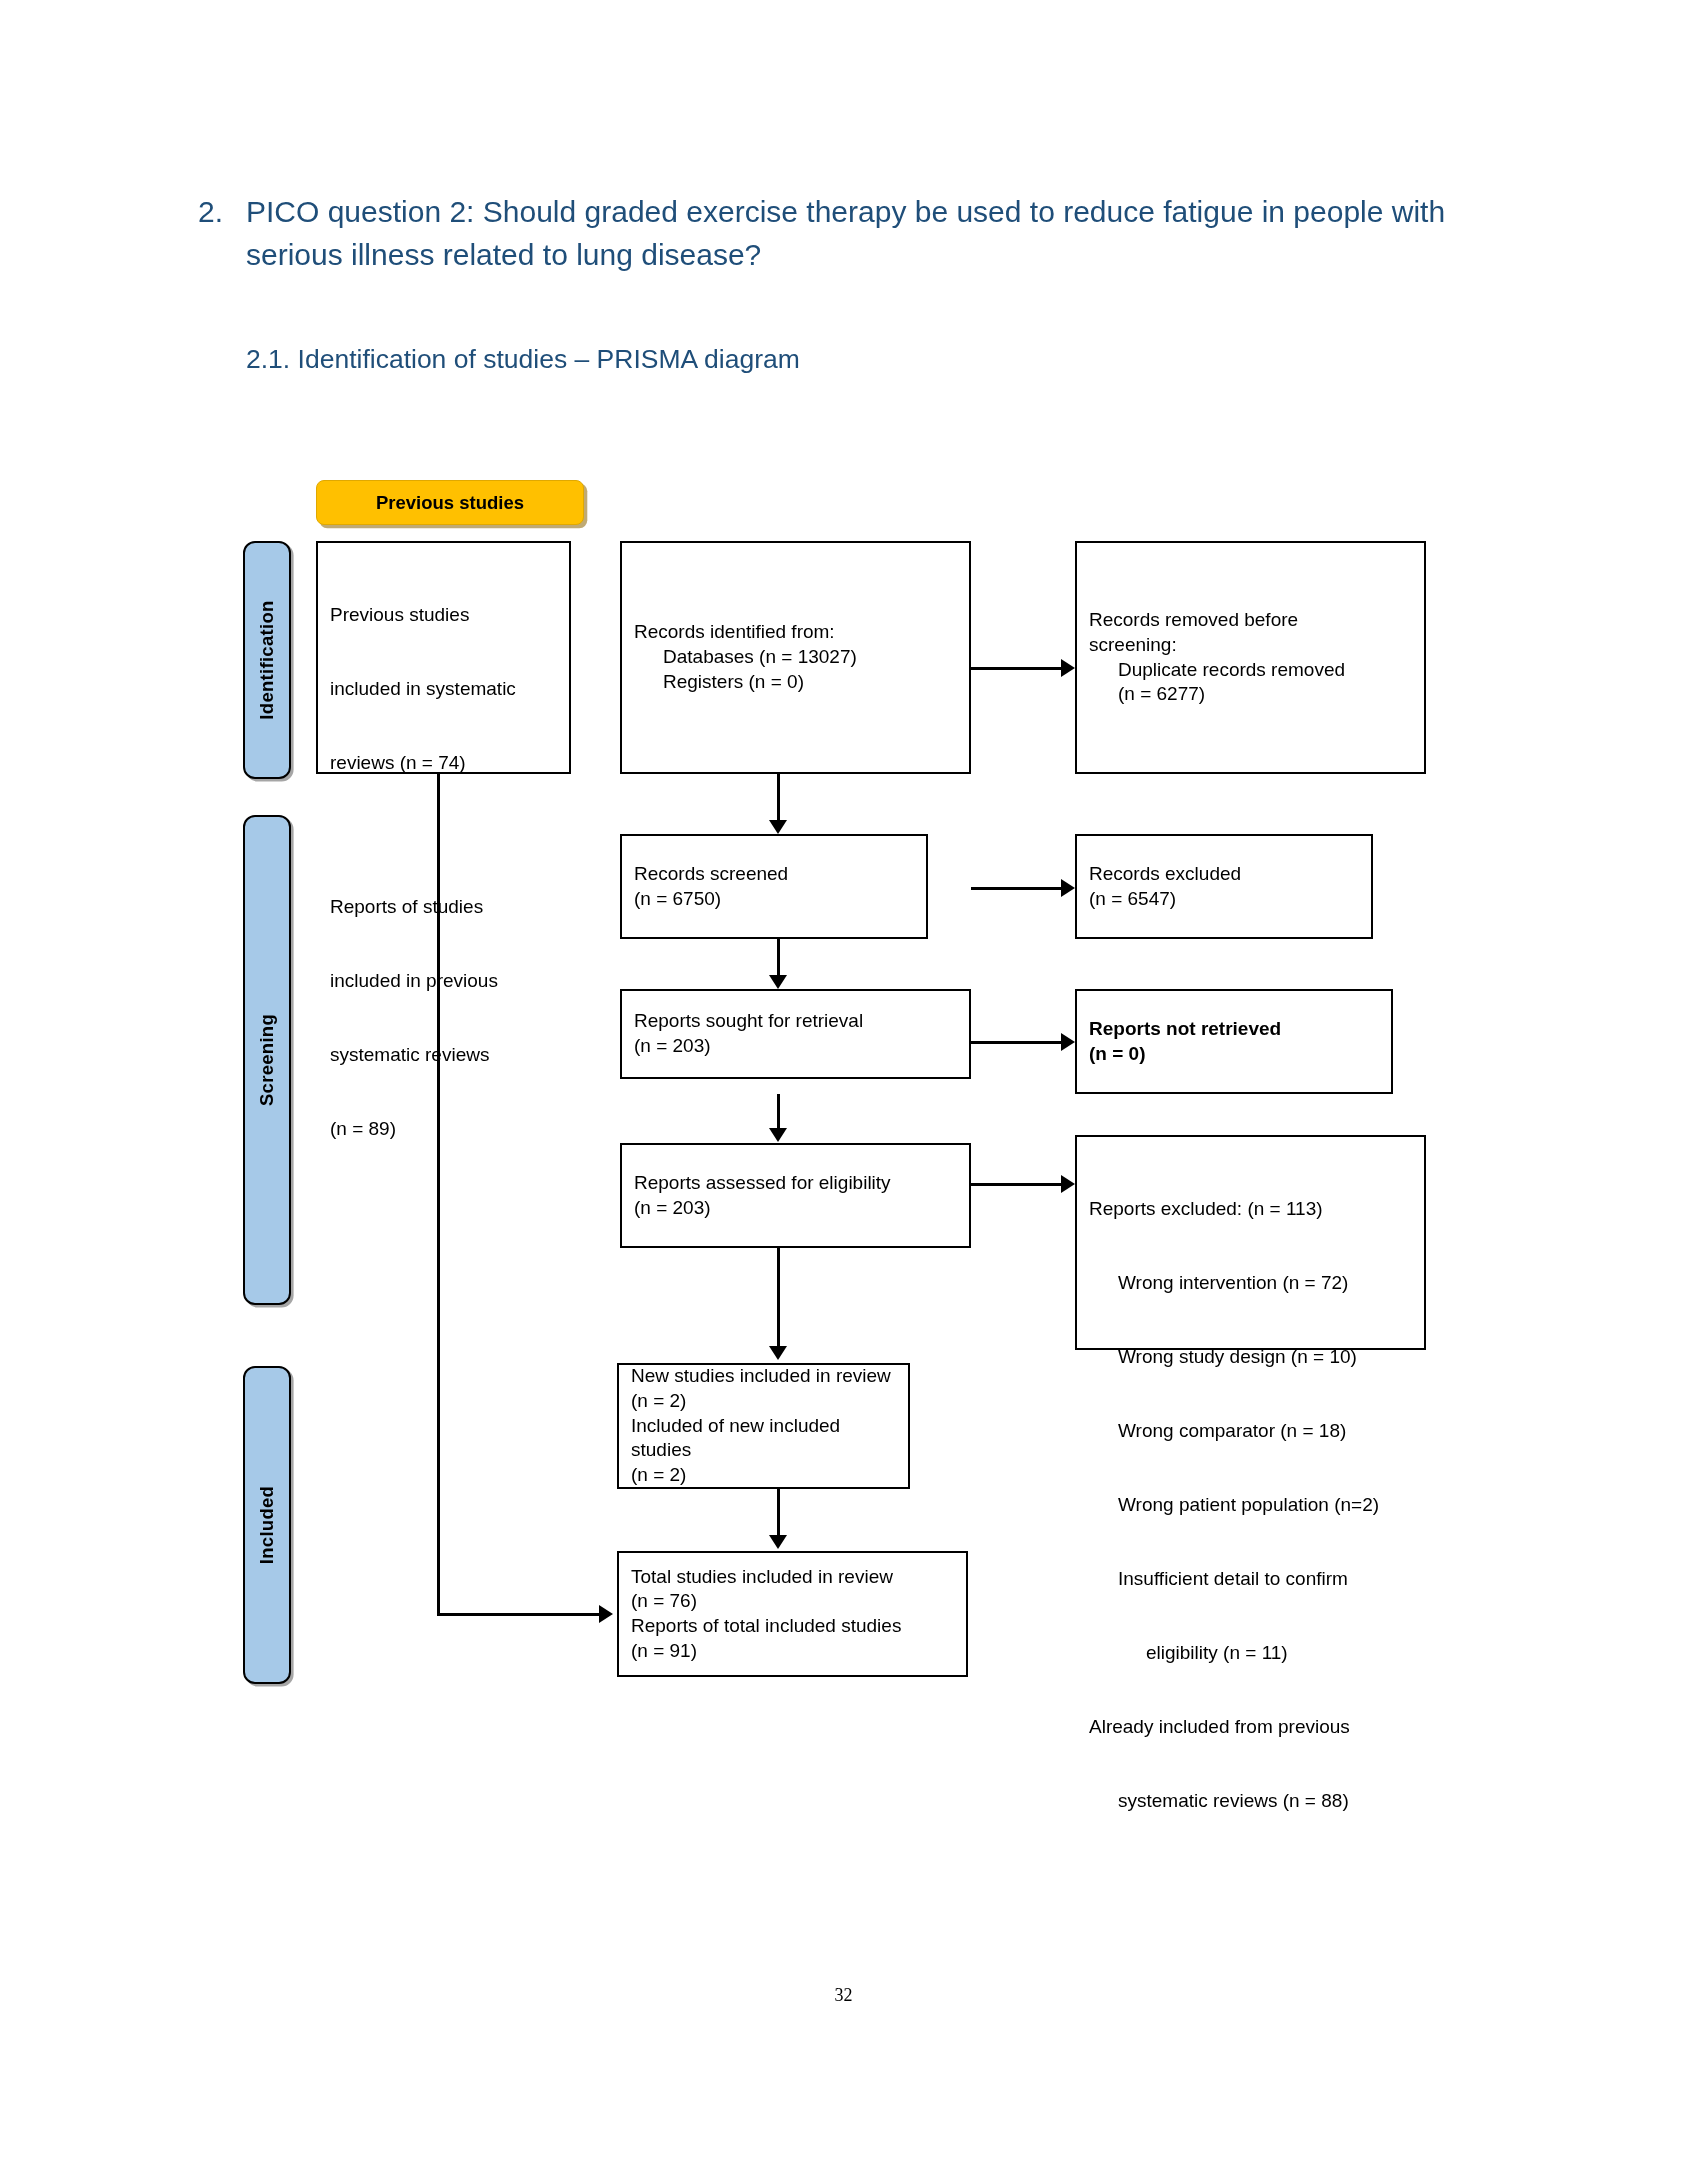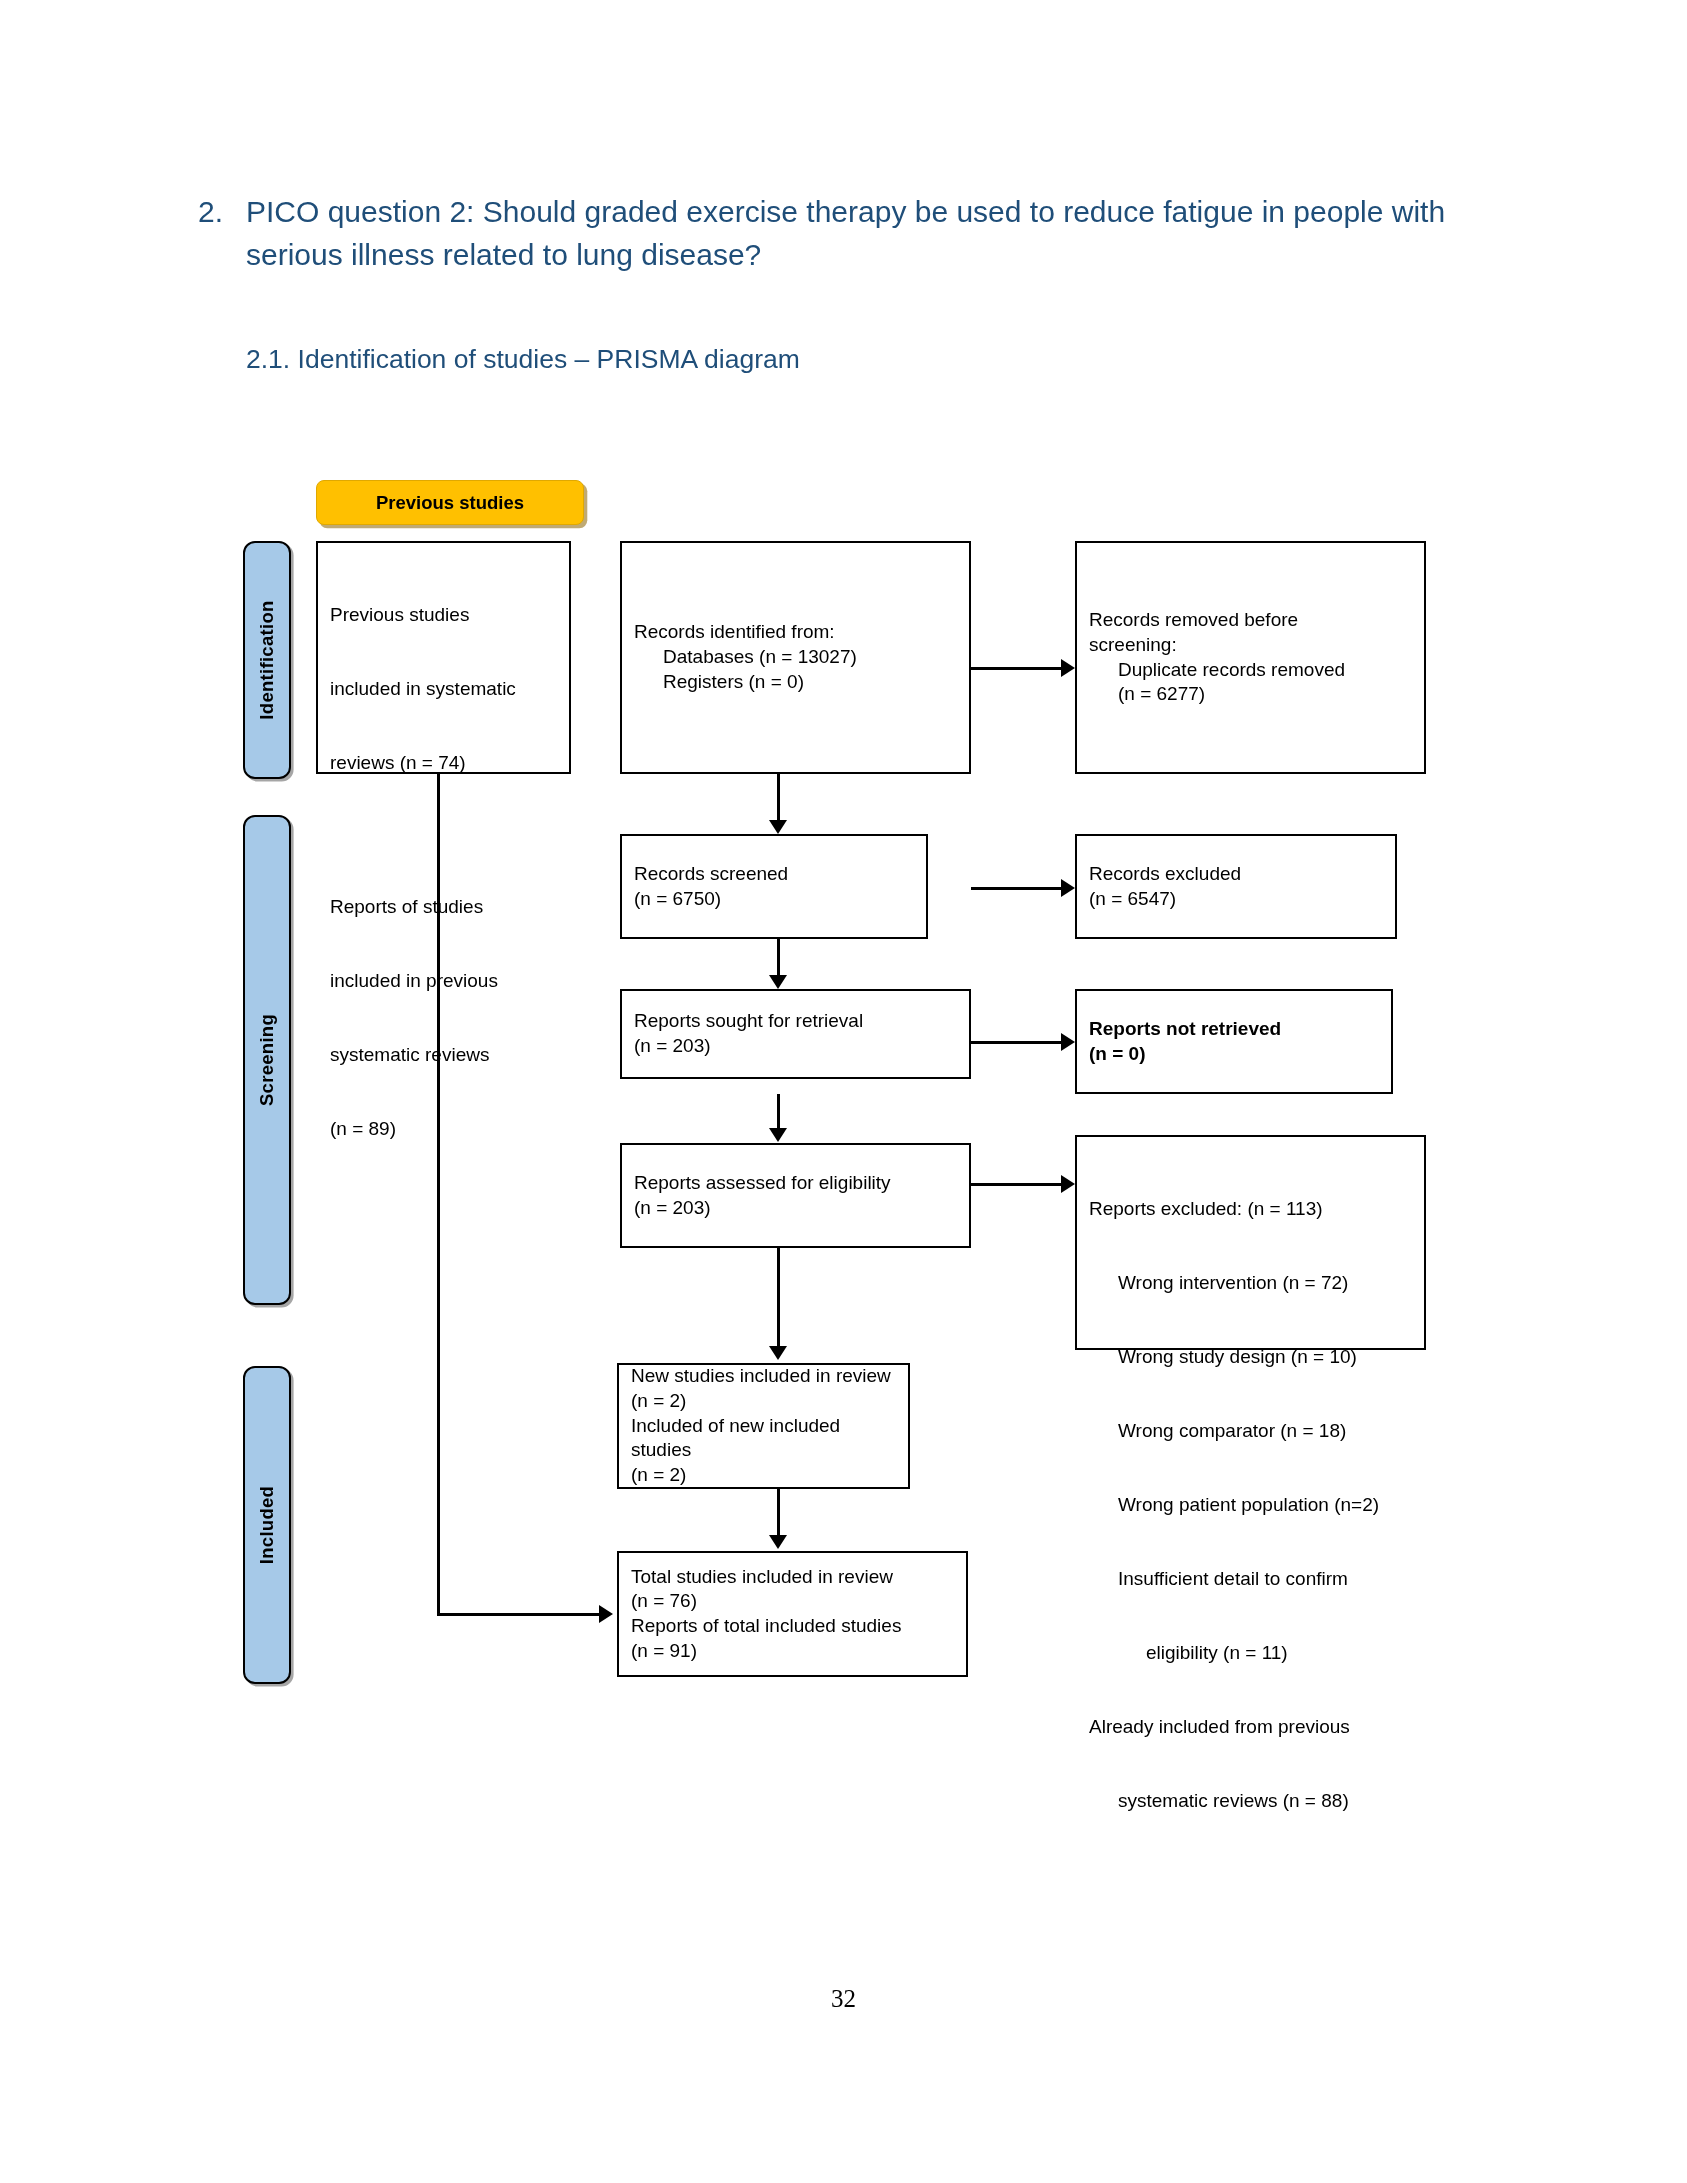--- a/index.html
+++ b/index.html
@@ -47,21 +47,21 @@
     font-weight: 400;
     white-space: nowrap;
   }
 
   .page-number {
     position: absolute;
     left: 0;
     top: 1985px;
     width: 1687px;
     text-align: center;
-    font-size: 25px;
+    font-size: 18px;
     color: #000000;
     font-family: "Liberation Serif", serif;
   }
 
   
   #prisma {
     position: absolute;
     left: 0;
     top: 0;
     width: 1687px;
@@ -201,21 +201,21 @@
     <span class="ln">screening:</span>
     <span class="ind1">Duplicate records removed</span>
     <span class="ind1">(n = 6277)</span>
   </div>
 
   <div class="node vmid" style="left:620px; top:834px; width:308px; height:105px;">
     <span class="ln">Records screened</span>
     <span class="ln">(n = 6750)</span>
   </div>
 
-  <div class="node vmid" style="left:1075px; top:834px; width:322px; height:105px;">
+  <div class="node vmid" style="left:1075px; top:834px; width:298px; height:105px;">
     <span class="ln">Records excluded</span>
     <span class="ln">(n = 6547)</span>
   </div>
 
   <div class="node vmid" style="left:620px; top:989px; width:351px; height:90px;">
     <span class="ln">Reports sought for retrieval</span>
     <span class="ln">(n = 203)</span>
   </div>
 
   <div class="node vmid" style="left:1075px; top:989px; width:318px; height:105px;font-weight:bold;">

